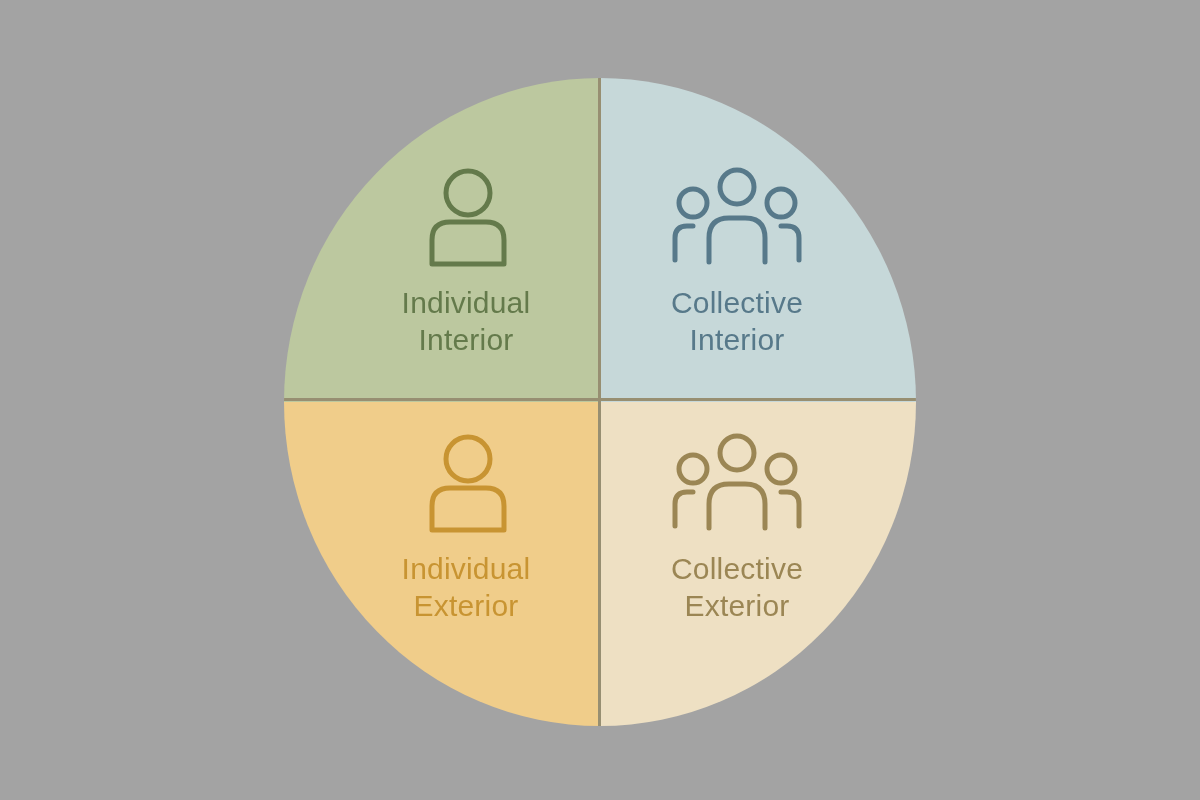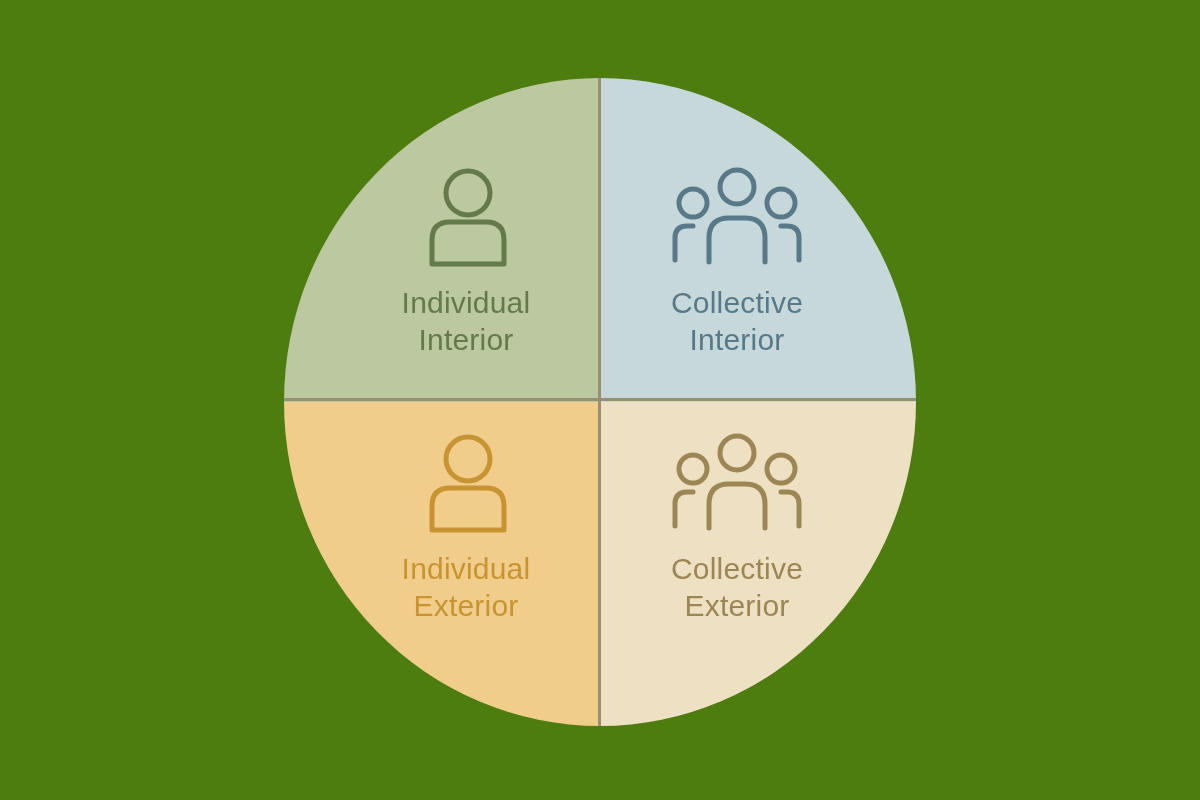--- a/index.html
+++ b/index.html
@@ -8,21 +8,21 @@
       width: 1200px;
       height: 800px;
       overflow: hidden;
       background: #f6f0e4;
       font-family: "Liberation Sans", "DejaVu Sans", sans-serif;
     }
     .stage {
       position: relative;
       width: 1200px;
       height: 800px;
-      background: #4d7c0f;
+      background: #a3a3a3;
     }
     .circle {
       position: absolute;
       left: 284px;
       top: 78px;
       width: 632px;
       height: 648px;
       border-radius: 50%;
       overflow: hidden;
     }

